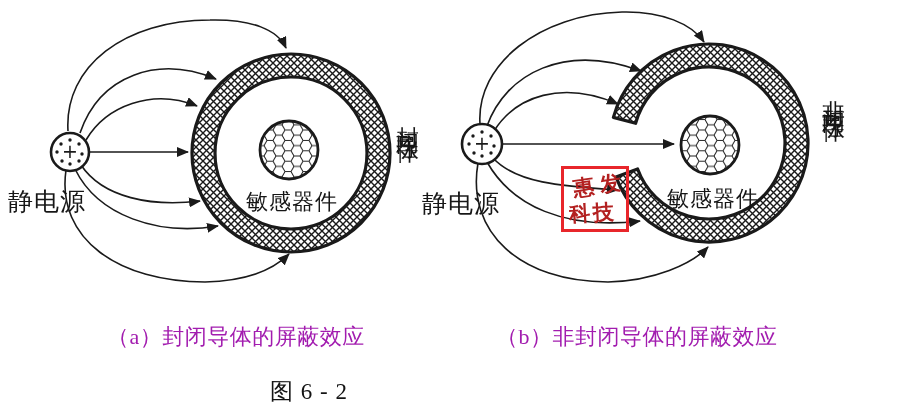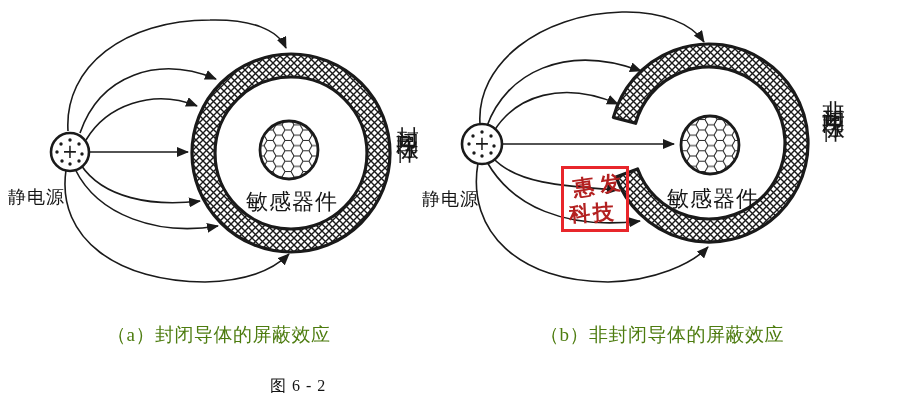--- a/index.html
+++ b/index.html
@@ -1,23 +1,23 @@
 <!DOCTYPE html>
 <html><head>
 <meta charset="utf-8">
 <style>
   html,body{margin:0;padding:0;background:#fff;}
   .stage{position:relative;width:899px;height:418px;background:#ffffff;overflow:hidden;
          font-family:"Liberation Serif","DejaVu Serif",serif;color:#111;}
   .stage svg{position:absolute;left:0;top:0;}
-  .lbl{position:absolute;font-size:18px;letter-spacing:1px;white-space:nowrap;color:#161616;}
+  .lbl{position:absolute;font-size:25px;letter-spacing:1px;white-space:nowrap;color:#161616;}
   .vlabel{position:absolute;writing-mode:vertical-rl;text-orientation:upright;
           font-size:23px;letter-spacing:5px;color:#161616;}
-  .cap{position:absolute;top:322px;font-size:19px;letter-spacing:0.5px;white-space:nowrap;color:#4d7c0f;}
-  .figcap{position:absolute;left:270px;top:376px;font-size:16px;display:flex;gap:20px;
+  .cap{position:absolute;top:322px;font-size:22px;letter-spacing:0.5px;white-space:nowrap;color:#a21caf;}
+  .figcap{position:absolute;left:270px;top:376px;font-size:23px;display:flex;gap:20px;
           letter-spacing:1px;white-space:nowrap;color:#141414;}
   .wm{position:absolute;left:561px;top:166px;width:62px;height:60px;
       border:3px solid #e8262b;background:transparent;}
   .wm span{position:absolute;font-weight:bold;font-size:21px;color:#b32020;white-space:nowrap;}
   .wm .l1{left:9px;top:2px;letter-spacing:6px;transform:rotate(-8deg);}
   .wm .l2{left:5px;top:30px;letter-spacing:3px;transform:rotate(-3deg);}
 </style>
 </head>
 <body>
 
@@ -115,19 +115,19 @@
   <div class="lbl" style="left:422px;top:187px;">静电源</div>
   <div class="lbl" style="left:667px;top:184px;font-size:22px;">敏感器件</div>
   <div class="vlabel" style="left:818px;top:82px;">非封闭导体</div>
 
   <div class="wm">
     <span class="l1">惠发</span>
     <span class="l2">科技</span>
   </div>
 
   <div class="cap" style="left:107px;">（a）封闭导体的屏蔽效应</div>
-  <div class="cap" style="left:540px;font-family:Liberation Serif, serif;">（b）非封闭导体的屏蔽效应</div>
+  <div class="cap" style="left:496px;font-family:Liberation Serif, serif;">（b）非封闭导体的屏蔽效应</div>
 
   <div class="figcap">
     <span>图 6 - 2</span>
   </div>
 
 </div>
 
 </body></html>

